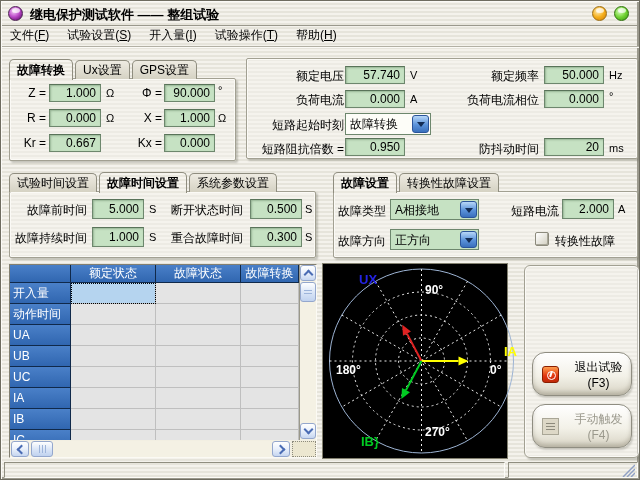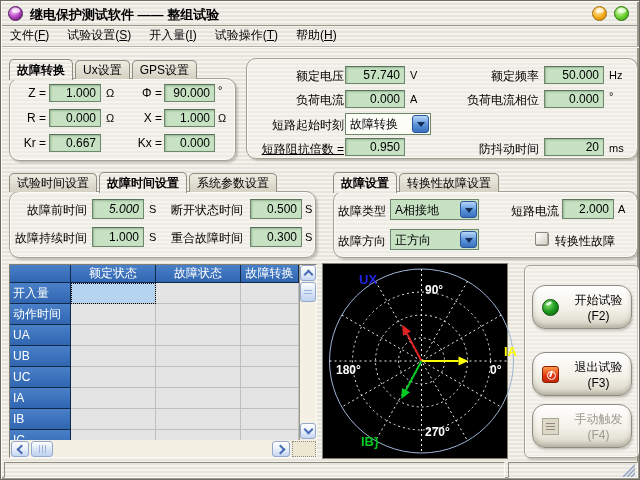--- a/index.html
+++ b/index.html
@@ -22,21 +22,21 @@
   
   .menubar{left:1px;top:24px;width:637px;height:21px;border-bottom:1px solid #b2b0a4;
     box-shadow:0 1px 0 #fbfaf6;display:flex;align-items:center;padding-left:8px;gap:18px;}
   .menu-item{white-space:nowrap;cursor:default;}
   
   .tabrow{display:flex;align-items:flex-end;}
   .tab{height:19px;line-height:19px;box-sizing:border-box;padding:0 7px;margin-right:2px;white-space:nowrap;
     background:linear-gradient(#eeebe2,#d5d2c3);border:1px solid #8f8d7f;border-bottom:none;border-radius:5px 5px 0 0;}
   .tab.active{height:21px;line-height:20px;margin-bottom:-1px;z-index:3;font-weight:bold;
     background:repeating-linear-gradient(180deg,#f6f4ee 0 2px,#eae8df 2px 4px);}
-  .panel{border:1px solid #a2a092;border-radius:10px;background:rgba(247,245,239,.45);
+  .panel{border:1px solid #a2a092;border-radius:2px;background:rgba(247,245,239,.45);
     box-shadow:inset 0 0 0 1px #fbfaf6, 2px 2px 2px rgba(110,108,95,.35);}
   .lbl{position:absolute;text-align:right;white-space:nowrap;}
   .unit{position:absolute;font-size:11px;white-space:nowrap;}
   .field{position:absolute;box-sizing:border-box;background:var(--field-bg,#c6e2c3);
     border:1px solid #6d876d;border-top-color:#597359;box-shadow:inset 1px 1px 2px rgba(30,60,30,.28);
     font-family:"Liberation Sans","DejaVu Sans",sans-serif;font-size:12px;text-align:right;padding:0 4px 0 0;}
   .combo{position:absolute;box-sizing:border-box;display:flex;border:1px solid #6d876d;background:#fdfdf8;}
   .combo.green{background:var(--field-bg,#c6e2c3);}
   .combo .ctext{flex:1;padding:2px 0 0 4px;white-space:nowrap;overflow:hidden;}
   .combo .cbtn{width:17px;margin:1px;border-radius:3px;border:1px solid #2a549a;box-sizing:border-box;
@@ -156,35 +156,35 @@
     <span class="lbl" style="left:195px;top:33px;width:97px;">负荷电流相位</span>
     <input class="field" style="left: 297px; top: 31px; width: 60px; height: 18px;" value="0.000">
     <span class="unit" style="left:362px;top:31px;">°</span>
 
     <span class="lbl" style="left:0;top:58px;width:97px;">短路起始时刻</span>
     <div class="combo" style="left:98px;top:54px;width:86px;height:22px;">
       <span class="ctext">故障转换</span>
       <span class="cbtn"></span>
     </div>
 
-    <span class="lbl" style="left:0;top:82px;width:97px;text-decoration:underline;">短路阻抗倍数 =</span>
+    <span class="lbl" style="left:0;top:82px;width:97px;">短路阻抗倍数 =</span>
     <input class="field" style="left: 98px; top: 79px; width: 60px; height: 18px;" value="0.950">
     <span class="lbl" style="left:195px;top:82px;width:97px;">防抖动时间</span>
     <input class="field" style="left: 297px; top: 79px; width: 60px; height: 18px;" value="20">
     <span class="unit" style="left:362px;top:83px;">ms</span>
   </div>
 
   <div class="abs tabrow" style="left:8px;top:170px;height:21px;z-index:2;">
     <div class="tab">试验时间设置</div>
     <div class="tab active">故障时间设置</div>
     <div class="tab">系统参数设置</div>
   </div>
   <div class="abs panel" style="left:8px;top:190px;width:305px;height:65px;">
     <span class="lbl" style="left:0;top:10px;width:77px;">故障前时间</span>
-    <input class="field" style="left: 82px; top: 7px; width: 52px; height: 20px; font-style: italic;" value="5.000">
+    <input class="field" style="left: 82px; top: 7px; width: 52px; height: 20px;" value="5.000">
     <span class="unit" style="left:139px;top:11px;">S</span>
     <span class="lbl" style="left:145px;top:10px;width:88px;">断开状态时间</span>
     <input class="field" style="left: 240px; top: 7px; width: 52px; height: 20px;" value="0.500">
     <span class="unit" style="left:295px;top:11px;">S</span>
 
     <span class="lbl" style="left:0;top:38px;width:77px;">故障持续时间</span>
     <input class="field" style="left: 82px; top: 35px; width: 52px; height: 20px;" value="1.000">
     <span class="unit" style="left:139px;top:39px;">S</span>
     <span class="lbl" style="left:145px;top:38px;width:88px;">重合故障时间</span>
     <input class="field" style="left: 240px; top: 35px; width: 52px; height: 20px;" value="0.300">
@@ -324,24 +324,20 @@
       <text x="102" y="30" font-size="12" font-weight="bold" font-family="Liberation Sans, DejaVu Sans, sans-serif" fill="#ffffff">90°</text>
       <text x="181" y="92" font-size="13" font-weight="bold" font-family="Liberation Sans, DejaVu Sans, sans-serif" fill="#ffff00">IA</text>
       <text x="167" y="110" font-size="12" font-weight="bold" font-family="Liberation Sans, DejaVu Sans, sans-serif" fill="#ffffff">0°</text>
       <text x="13" y="110" font-size="12" font-weight="bold" font-family="Liberation Sans, DejaVu Sans, sans-serif" fill="#ffffff">180°</text>
       <text x="102" y="172" font-size="12" font-weight="bold" font-family="Liberation Sans, DejaVu Sans, sans-serif" fill="#ffffff">270°</text>
       <text x="38" y="182" font-size="13" font-weight="bold" font-family="Liberation Sans, DejaVu Sans, sans-serif" fill="#00cc22">IB}</text>
     </svg>
   </div>
 
   <div class="abs panel actionbox">
-    <button class="xpbtn" style="top:19px;">
-      <span class="ic ic-start"></span>
-      <span>开始试验(F2)</span>
-    </button>
     <button class="xpbtn" style="top:86px;">
       <span class="ic ic-exit"></span>
       <span>退出试验(F3)</span>
     </button>
     <button class="xpbtn disabled" style="top:138px;">
       <span class="ic ic-manual"></span>
       <span>手动触发(F4)</span>
     </button>
   </div>
 

